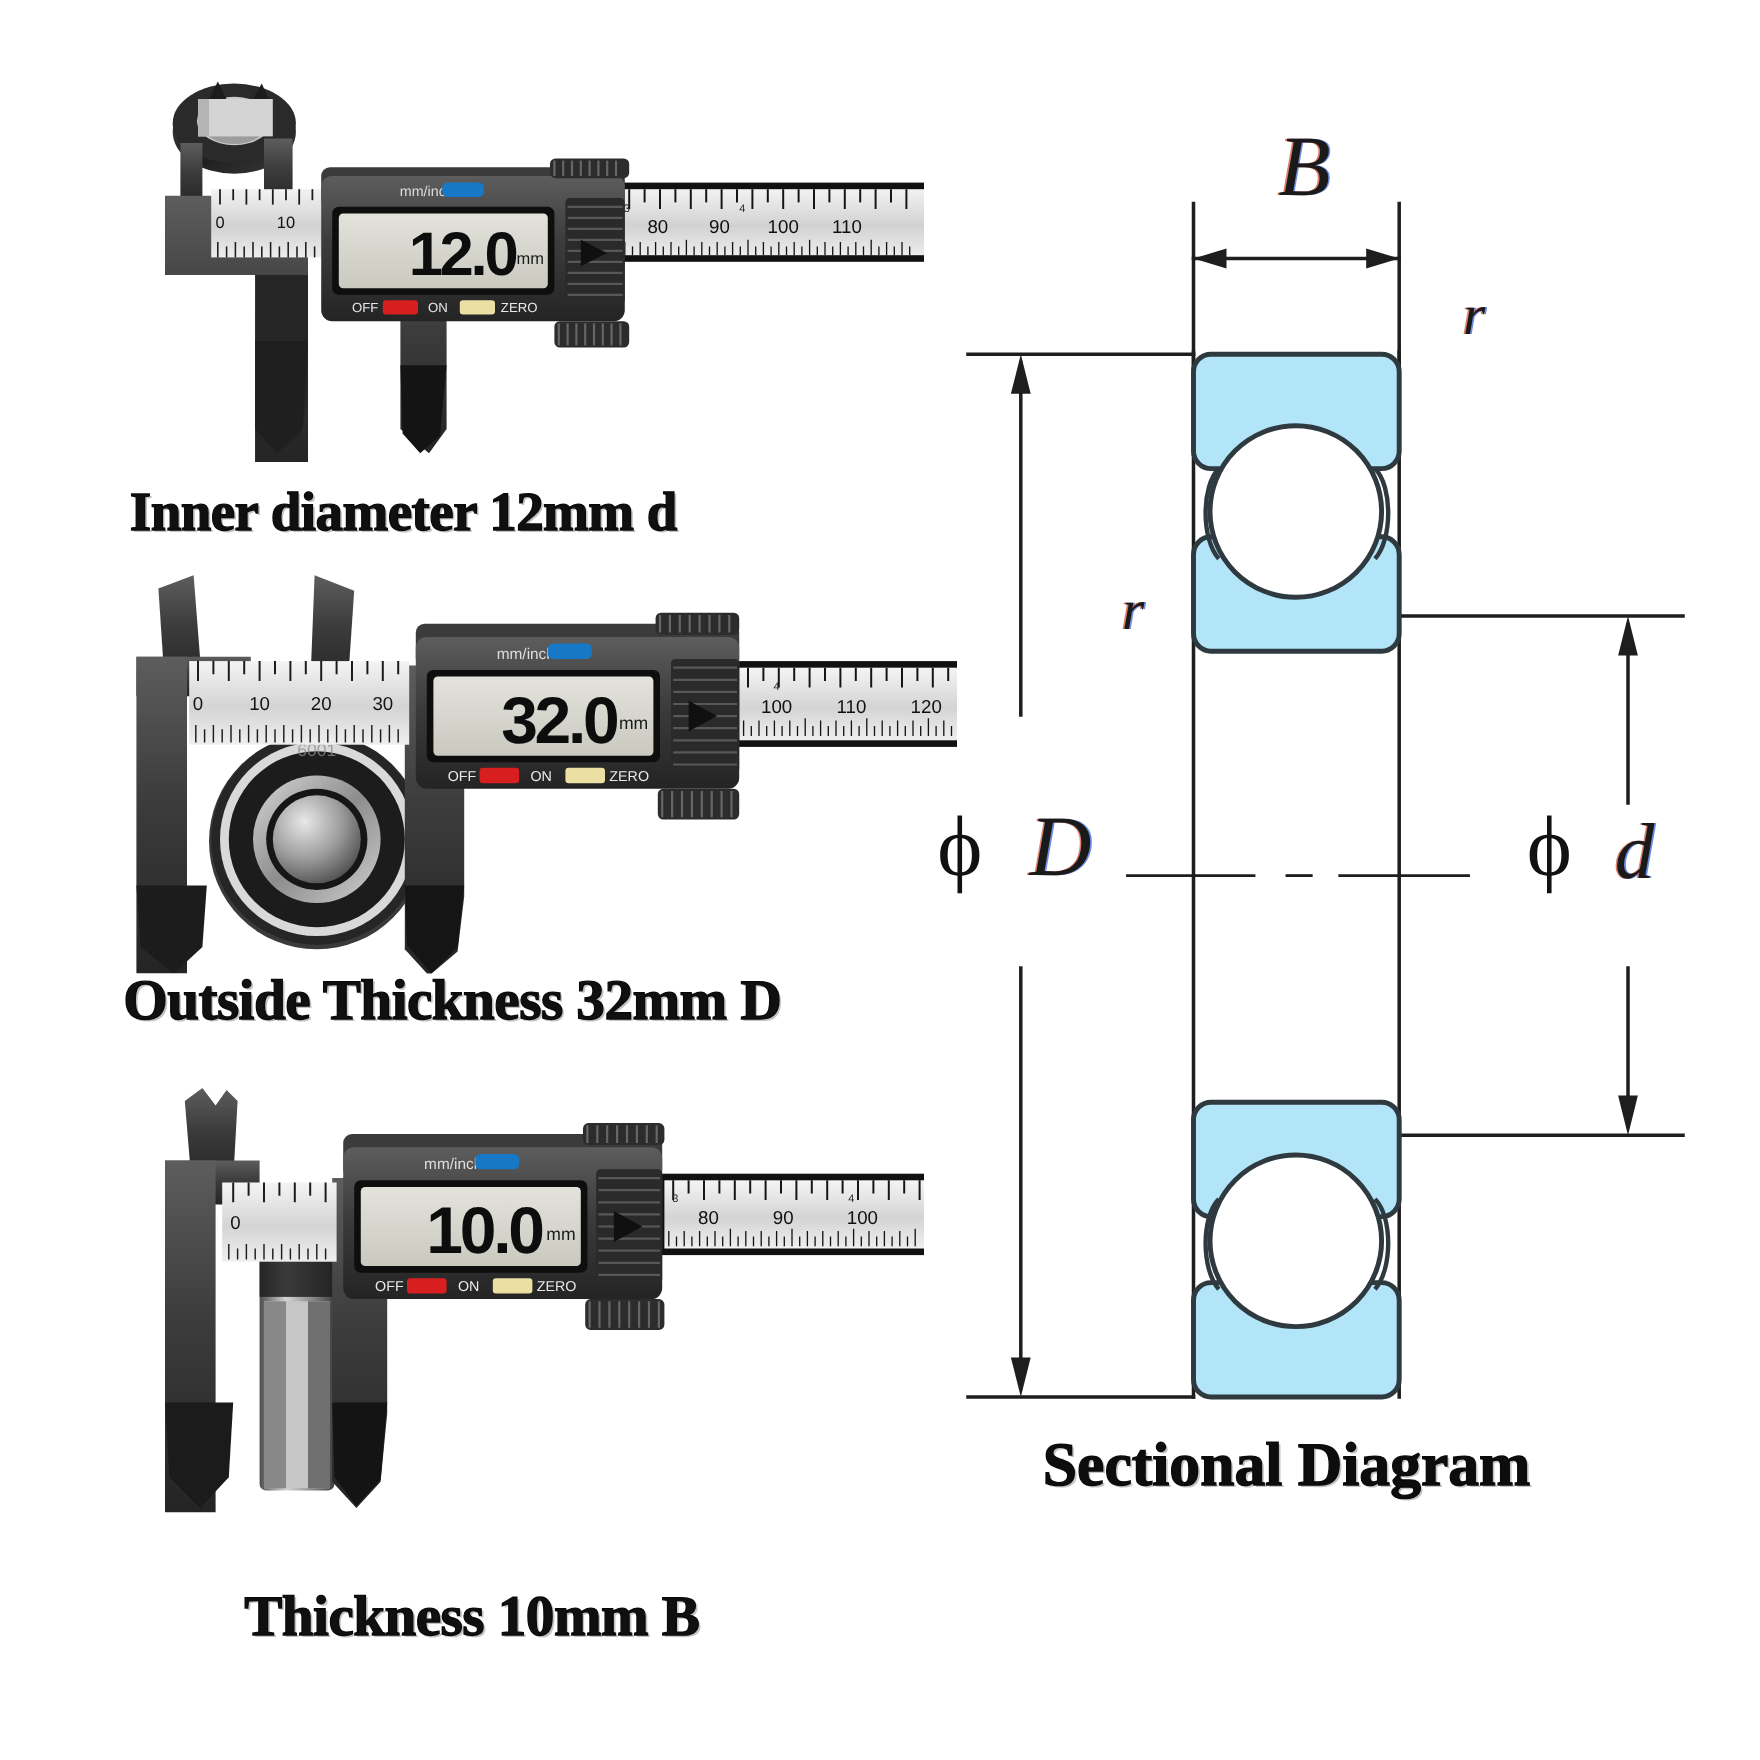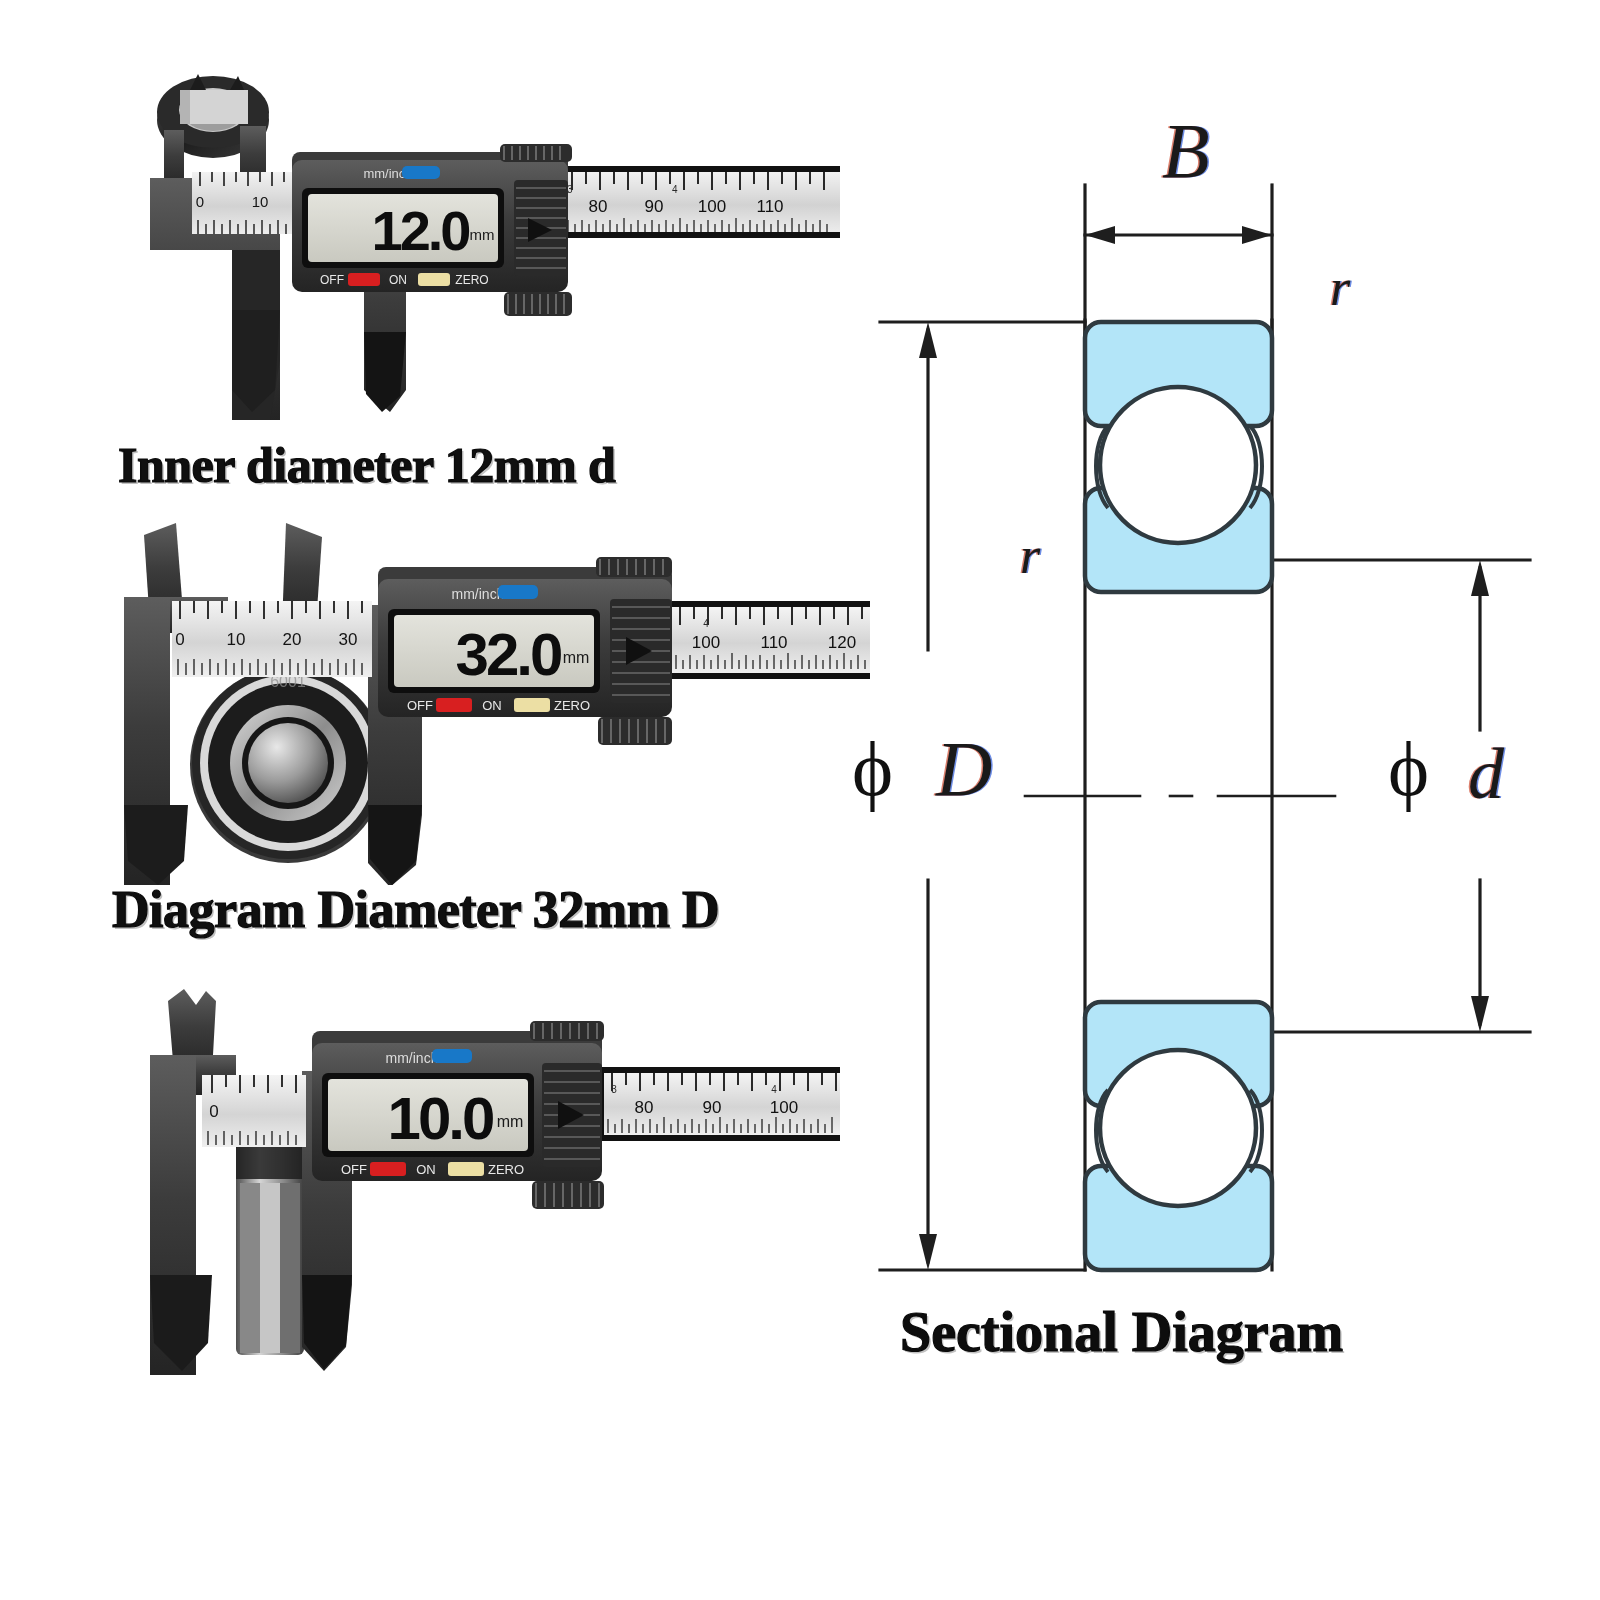--- a/index.html
+++ b/index.html
@@ -20,21 +20,21 @@
     color:#101010;
     white-space:nowrap;
     letter-spacing:-0.5px;
     text-shadow:2px 2px 0 rgba(120,120,120,.45);
     -webkit-text-stroke:1.2px #0a0a0a;
   }
 
   
   .diagram-wrap{position:absolute;left:840px;top:90px;width:760px;height:1320px;}
   .diagram-caption{
-    position:absolute;left:900px;top:1300px;
+    position:absolute;left:948px;top:1300px;
     font-family:"Liberation Serif", serif;
     font-weight:700;font-size:56px;color:#0d0d0d;white-space:nowrap;
     text-shadow:2px 2px 0 rgba(120,120,120,.45);
     -webkit-text-stroke:1.2px #0a0a0a;
   }
   .mathlabel{
     position:absolute;
     font-family:"Liberation Serif", serif;
     font-style:italic;
     color:#1a1a1a;
@@ -475,21 +475,21 @@
           <line x1="510" y1="214" x2="510" y2="238"></line>
             <line x1="519" y1="214" x2="519" y2="238"></line>
           <line x1="528" y1="214" x2="528" y2="238"></line>
             <line x1="537" y1="214" x2="537" y2="238"></line>
           <line x1="546" y1="214" x2="546" y2="238"></line>
             <line x1="555" y1="214" x2="555" y2="238"></line>
         </g>
       </g>
     </svg>
   </div>
-  <div class="caption" style="left:112px;top:880px;font-size:52px;">Diagram Diameter  32mm D</div>
+  <div class="caption" style="left:112px;top:880px;font-size:52px;">Outside Thickness  32mm D</div>
 
   <div class="caliper-block" style="left:140px;top:975px;width:700px;height:400px;">
     <svg class="caliper-canvas" width="700" height="400" viewBox="0 0 700 400">
       <defs>
         <linearGradient id="bodyG3" x1="0" y1="0" x2="0" y2="1">
           <stop offset="0" stop-color="#5d5d5d"></stop>
             <stop offset="0.45" stop-color="#3c3c3c"></stop>
           <stop offset="1" stop-color="#242424"></stop>
         </linearGradient>
         <linearGradient id="scaleG3" x1="0" y1="0" x2="0" y2="1">
@@ -669,20 +669,21 @@
           <line x1="414" y1="208" x2="414" y2="232"></line>
             <line x1="423" y1="208" x2="423" y2="232"></line>
           <line x1="432" y1="208" x2="432" y2="232"></line>
             <line x1="441" y1="208" x2="441" y2="232"></line>
           <line x1="450" y1="208" x2="450" y2="232"></line>
             <line x1="459" y1="208" x2="459" y2="232"></line>
         </g>
       </g>
     </svg>
   </div>
+  <div class="caption" style="left:222px;top:1440px;font-size:52px;">Thickness 10mm  B</div>
 
   <div class="diagram-wrap">
     <svg width="760" height="1320" viewBox="0 0 760 1320">
       <g stroke="#1e1e1e" stroke-width="3.2" fill="none" stroke-linecap="square">
 
         <line x1="245" y1="95" x2="245" y2="245"></line>
         <line x1="432" y1="95" x2="432" y2="245"></line>
         <line x1="245" y1="145" x2="432" y2="145"></line>
         <path d="M245 145 L275 136 L275 154 Z" fill="#1e1e1e" stroke="none"></path>
         <path d="M432 145 L402 136 L402 154 Z" fill="#1e1e1e" stroke="none"></path>

